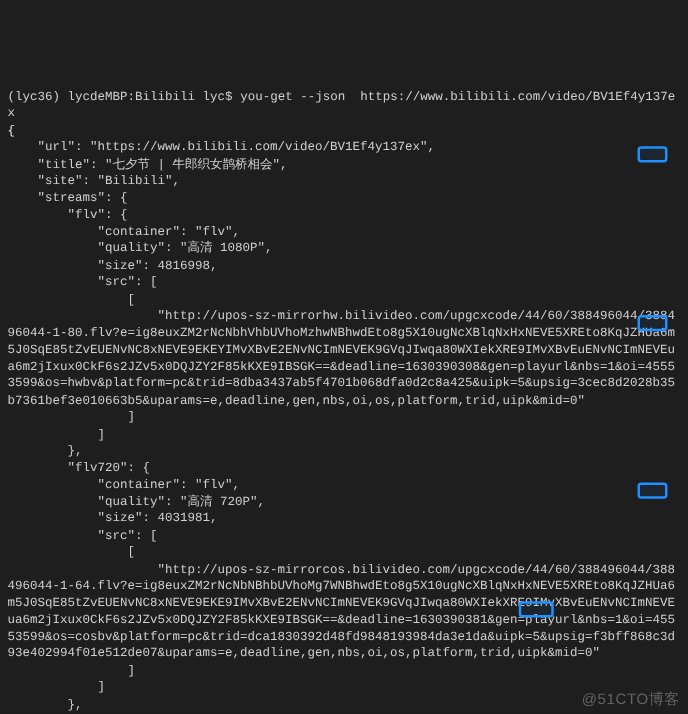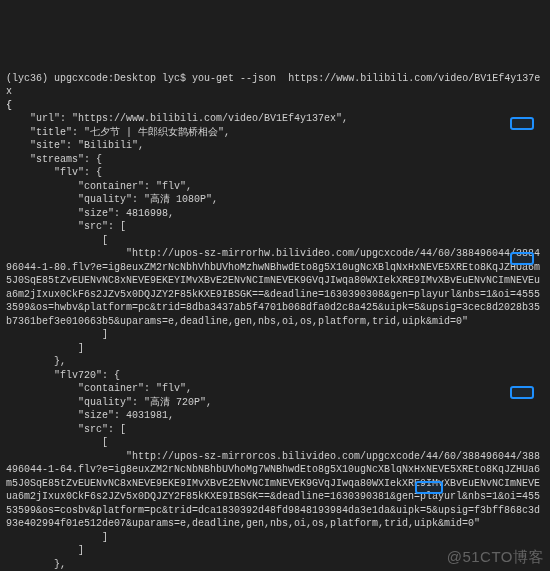--- a/index.html
+++ b/index.html
@@ -27,33 +27,33 @@
     border:2px solid #1e90ff;
     border-radius:3px;
     background:rgba(30,144,255,0.08);
     pointer-events:none;
   }
   .watermark {
     position:absolute;
     right:6px;
     bottom:4px;
     color:#9a9a9a;
-    font-size:15px;
+    font-size:12px;
     font-family:-apple-system,Helvetica,Arial,sans-serif;
     opacity:.55;
     letter-spacing:.5px;
   }
 </style>
 </head>
 <body>
 
 
 
 <div class="term">
-<span class="prompt-user">(lyc36)</span> <span class="prompt-user">upgcxcode:Desktop</span> <span class="prompt-user">lyc$</span> <span class="prompt-cmd">you-get --json  https://www.bilibili.com/video/BV1Ef4y137ex</span>
+<span class="prompt-user">(lyc36)</span> <span class="prompt-user">lycdeMBP:Bilibili</span> <span class="prompt-user">lyc$</span> <span class="prompt-cmd">you-get --json  https://www.bilibili.com/video/BV1Ef4y137ex</span>
 {
     <span class="k">"url": "https://www.bilibili.com/video/BV1Ef4y137ex",</span>
     <span class="k">"title": "七夕节 | 牛郎织女鹊桥相会",</span>
     <span class="k">"site": "Bilibili",</span>
     <span class="k">"streams": {</span>
         <span class="k">"flv": {</span>
             <span class="k">"container": "flv",</span>
             <span class="k">"quality": "高清 1080P",</span>
             <span class="k">"size": 4816998,</span>
             <span class="k">"src": [</span>

